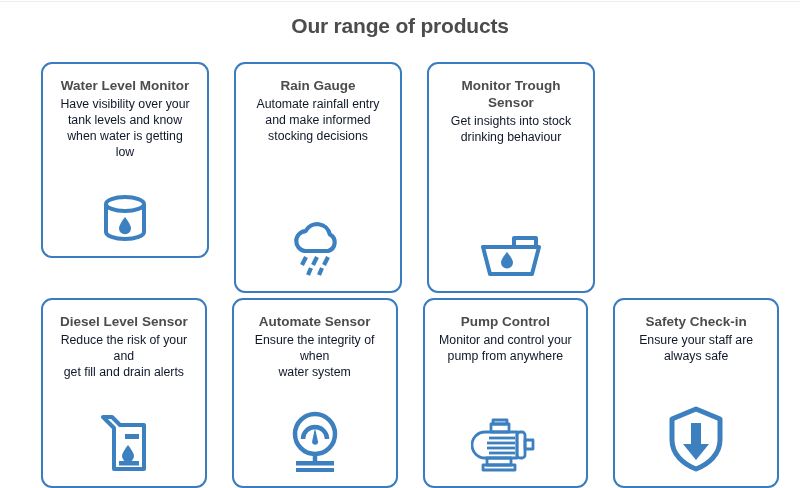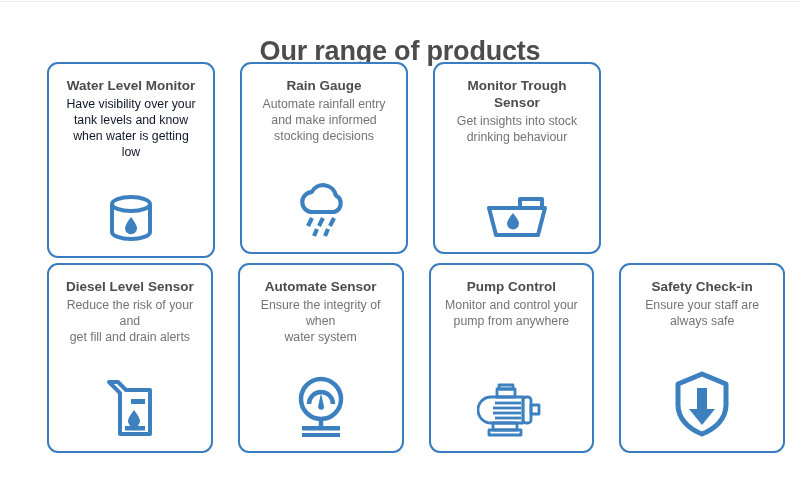--- a/index.html
+++ b/index.html
@@ -17,33 +17,33 @@
   .top-hairline {
     position: absolute;
     top: 1px;
     left: 0;
     width: 800px;
     height: 1px;
     background: #ececec;
   }
   .page-title {
     position: absolute;
-    top: 18px;
+    top: 0;
     left: 0;
     width: 800px;
     text-align: center;
-    font-size: 27px;
+    font-size: 21px;
     font-weight: bold;
     color: #4c4c4c;
     letter-spacing: -0.2px;
   }
   .grid {
     position: absolute;
     top: 62px;
-    left: 47px;
+    left: 41px;
     width: 738px;
   }
   .row {
     display: flex;
     gap: 25px;
     align-items: flex-start;
   }
   .row-2 {
     margin-top: 5px;
   }
@@ -51,35 +51,35 @@
     width: 168px;
     box-sizing: border-box;
     border: 2px solid #3a7cc0;
     border-radius: 11px;
     background: #ffffff;
     padding: 13px 9px 10px 9px;
     display: flex;
     flex-direction: column;
     align-items: center;
   }
-  .card-r1 { height: 192px; }
+  .card-r1 { height: 231px; }
   .card-r1-tall { height: 196px; }
   .card-r2 { height: 190px; }
 
   .card-title {
     font-size: 13.5px;
     font-weight: bold;
     color: #4c4c4c;
     text-align: center;
     line-height: 17px;
     margin: 0 0 2px 0;
   }
   .card-desc {
     font-size: 12.3px;
-    color: #737373;
+    color: #0f172a;
     text-align: center;
     line-height: 16px;
     margin: 0;
     white-space: pre-line;
   }
   .card-desc.dark {
     color: #0f172a;
   }
   .icon-wrap {
     margin-top: auto;

